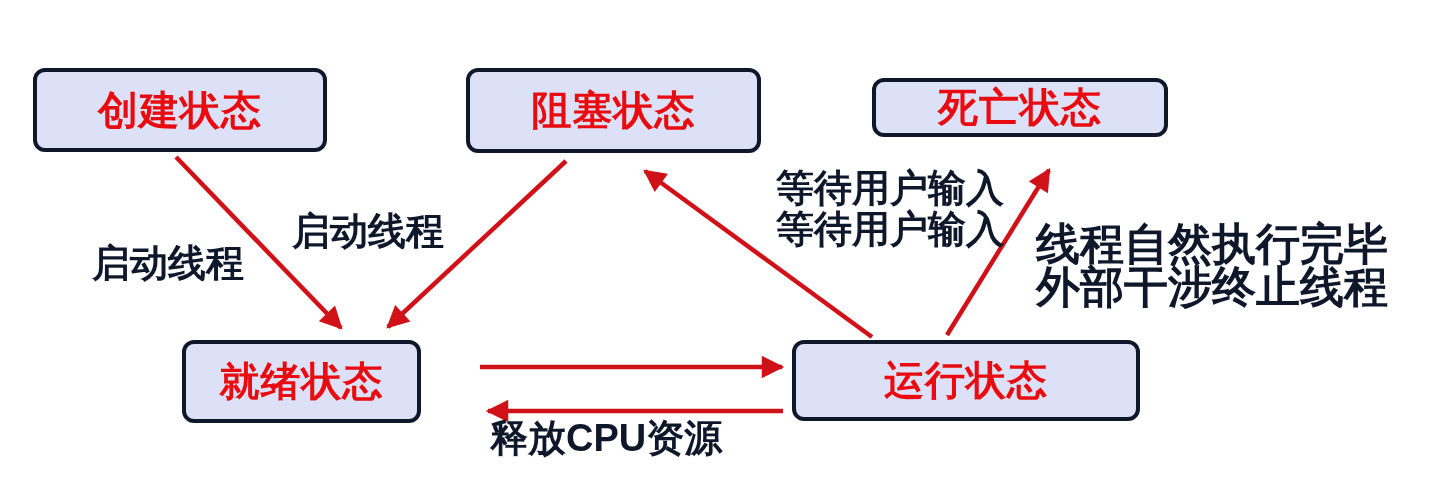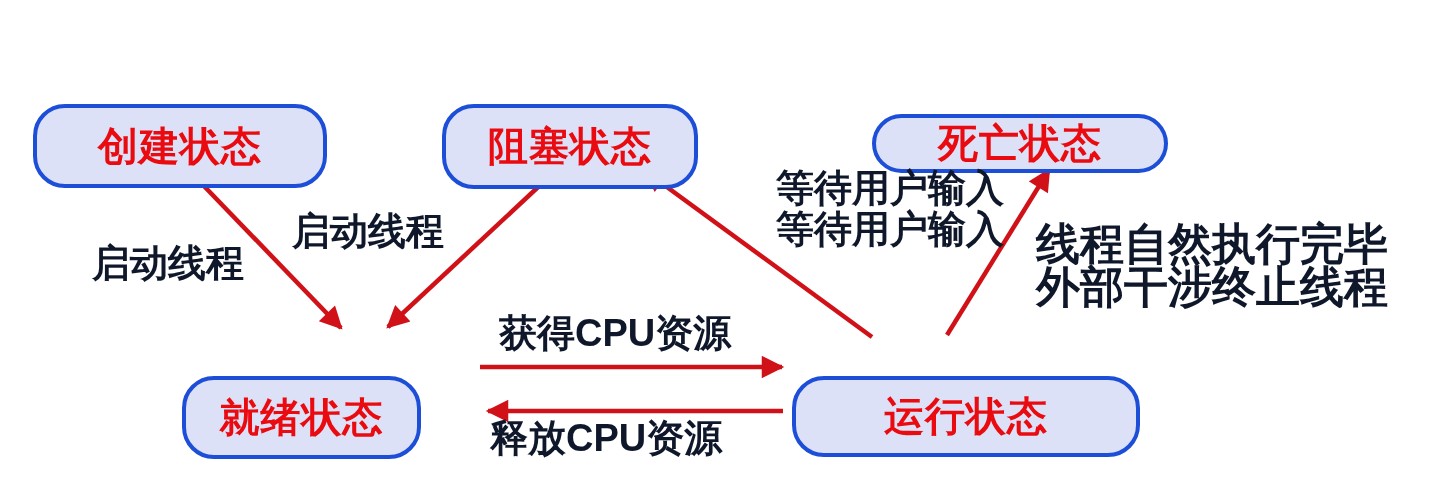--- a/index.html
+++ b/index.html
@@ -7,30 +7,29 @@
     position:relative;
     width:1440px;height:493px;
     background:#ffffff;
     overflow:hidden;
     font-family:"Liberation Sans", sans-serif;
   }
   .arrow-layer{position:absolute;left:0;top:0;width:1440px;height:493px;}
   .node{
     position:absolute;
     background:#dde1f7;
-    border:4px solid #1d4ed8;
-    border-radius:32px;
+    border:4px solid #0f172a;
+    border-radius:12px;
     display:flex;align-items:center;justify-content:center;
     font-weight:bold;font-size:40px;color:#e90b10;
     letter-spacing:1px;
     box-sizing:border-box;
-    margin-top:36px;
   }
   .node-created{left:33px;top:68px;width:294px;height:84px;}
-  .node-blocked{left:442px;top:68px;width:256px;height:85px;}
+  .node-blocked{left:466px;top:68px;width:295px;height:85px;}
   .node-dead{left:872px;top:78px;width:296px;height:59px;}
   .node-ready{left:182px;top:340px;width:239px;height:83px;}
   .node-running{left:792px;top:340px;width:348px;height:81px;}
   .edge-label{
     position:absolute;
     font-weight:bold;font-size:38px;color:#0f172a;
     white-space:nowrap;line-height:41px;
   }
   .lbl-start{left:92px;top:243px;}
   .lbl-unblock{left:292px;top:211px;}
@@ -81,17 +80,16 @@
   <div class="edge-label lbl-block">
     <div>等待用户输入</div>
     <div>等待用户输入</div>
   </div>
 
   <div class="edge-label lbl-terminate">
     <div>线程自然执行完毕</div>
     <div>外部干涉终止线程</div>
   </div>
 
-  <div class="edge-label lbl-acquire">获得CPU资源</div>
 
   <div class="edge-label lbl-release">释放CPU资源</div>
 
 </div>
 
 </body></html>

